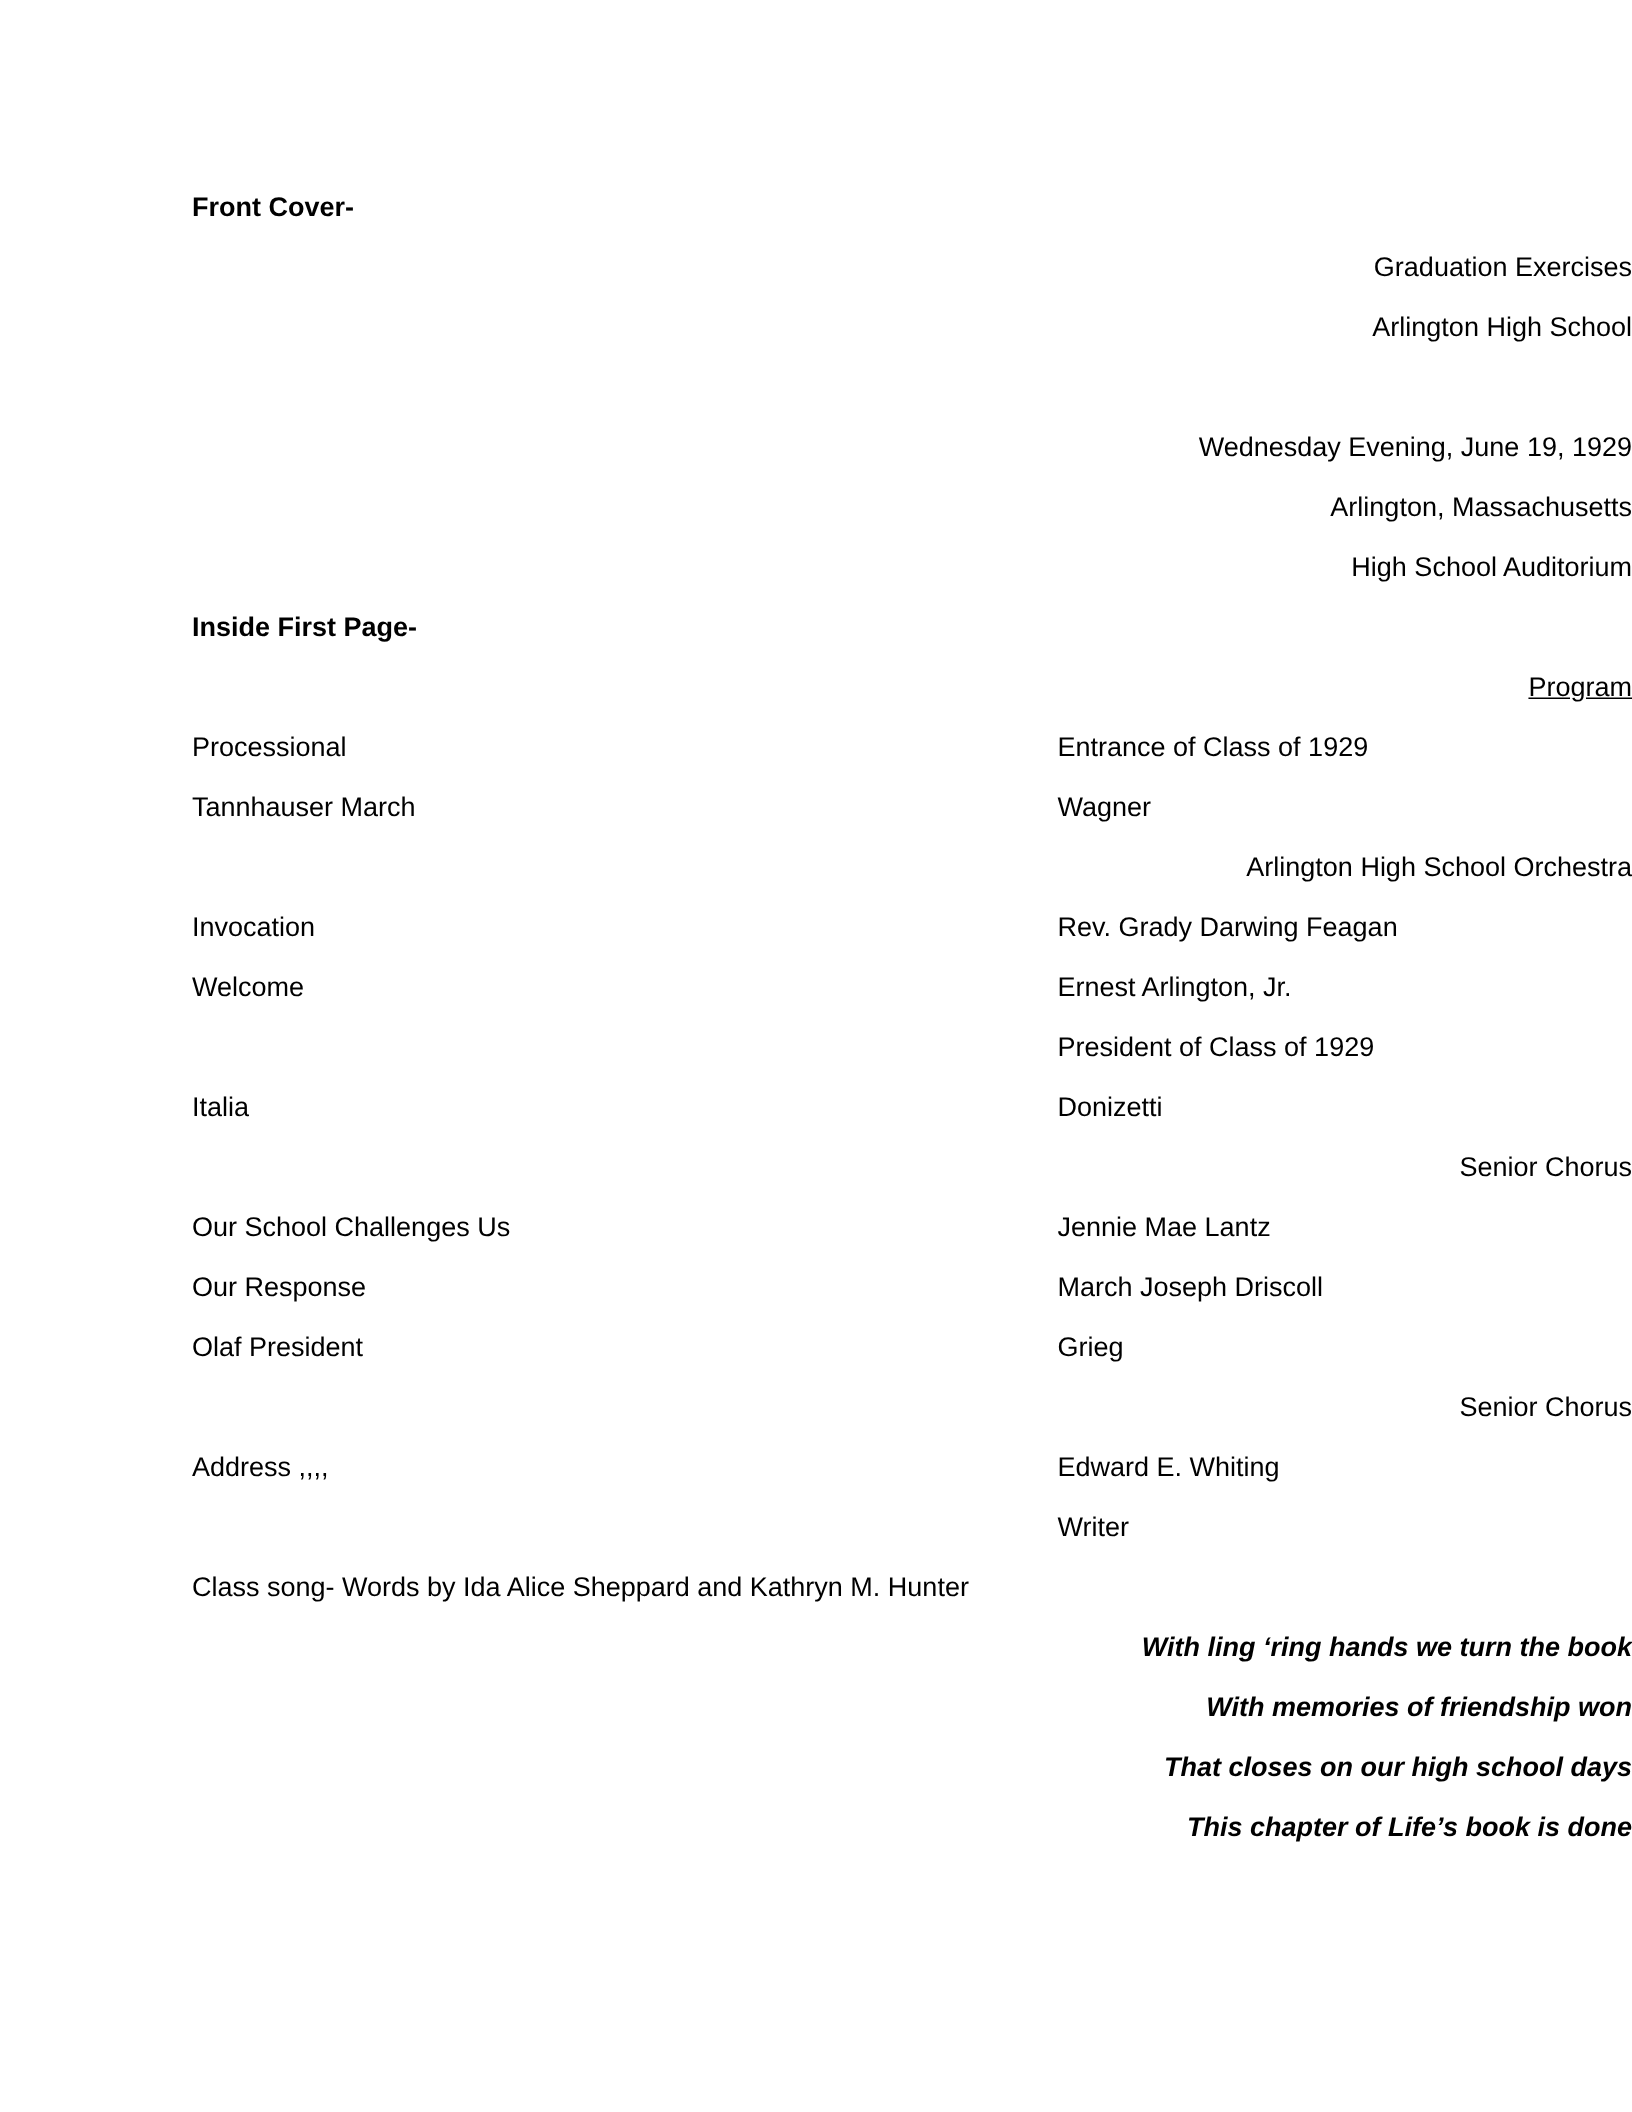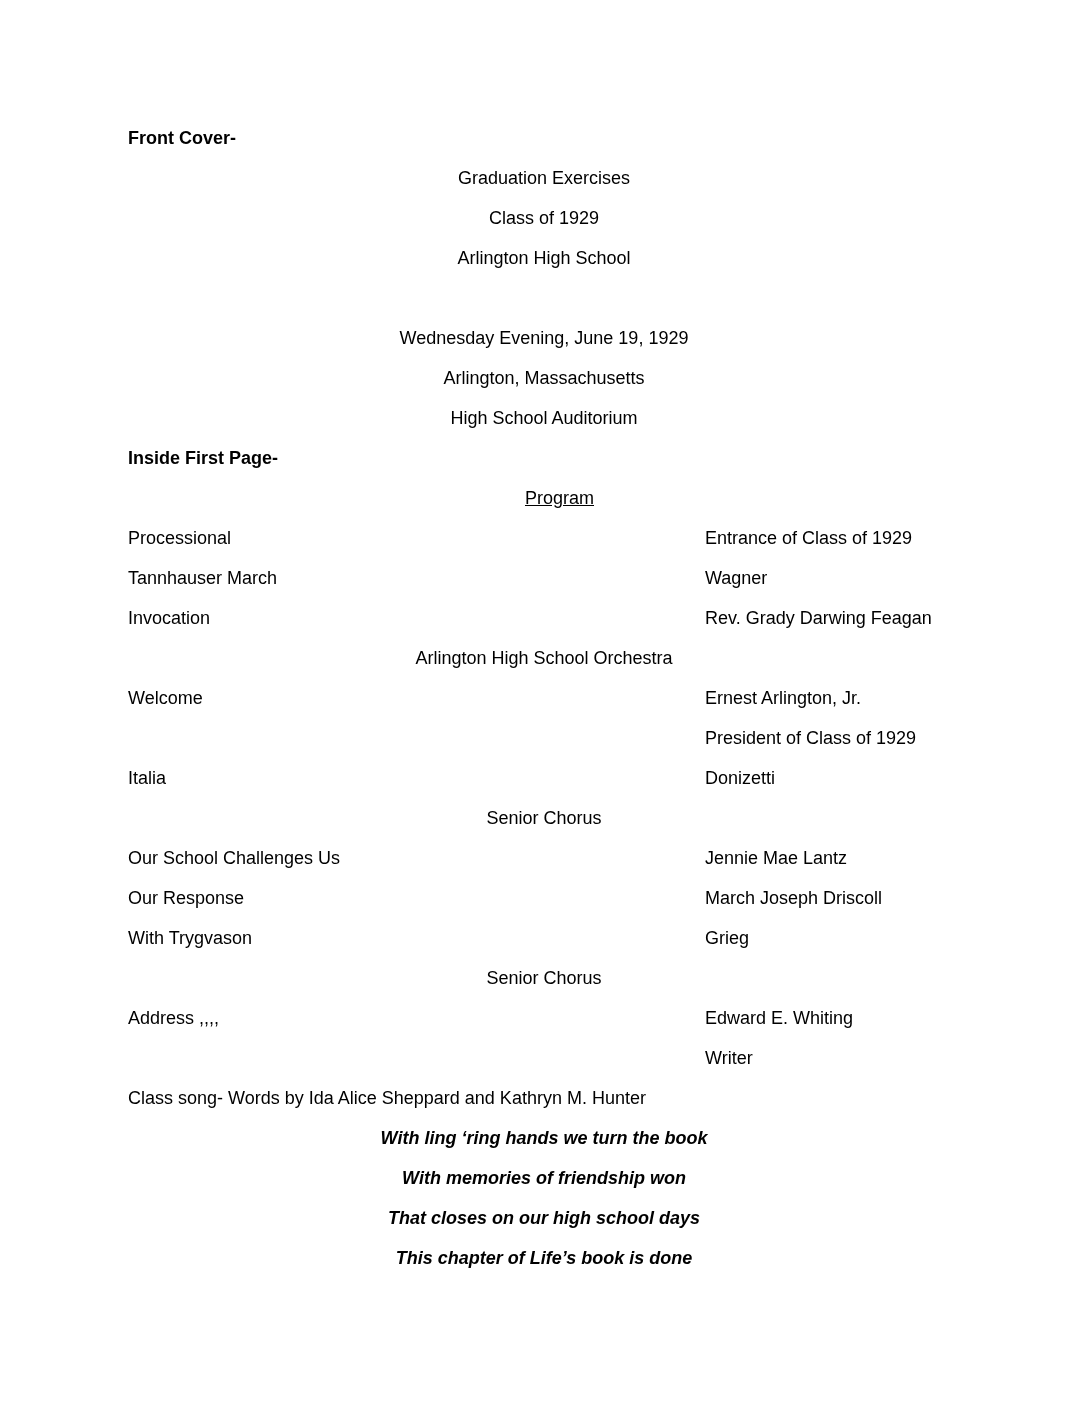--- a/index.html
+++ b/index.html
@@ -31,21 +31,21 @@
   }
   .row .lefttext {
     position: absolute;
     left: 128px;
   }
   .row .righttext {
     position: absolute;
     left: 705px;
   }
   .center {
-    text-align: center;
+    text-align: right;
   }
   .bold {
     font-weight: 700;
   }
   .underline {
     text-decoration: underline;
     margin-left: 31px;
   }
   .verse {
     font-weight: 700;
@@ -57,23 +57,20 @@
 
 <div class="page">
   <div class="content">
 
     <div class="row">
       <span class="lefttext bold">Front Cover-</span>
     </div>
 
     <div class="row center">
       <span>Graduation Exercises</span>
-    </div>
-    <div class="row center">
-      <span>Class of 1929</span>
     </div>
     <div class="row center">
       <span>Arlington High School</span>
     </div>
 
     <div class="row"></div>
 
     <div class="row center">
       <span>Wednesday Evening, June 19, 1929</span>
     </div>
@@ -93,26 +90,26 @@
     </div>
 
     <div class="row">
       <span class="lefttext">Processional</span>
       <span class="righttext">Entrance of Class of 1929</span>
     </div>
     <div class="row">
       <span class="lefttext">Tannhauser March</span>
       <span class="righttext">Wagner</span>
     </div>
+    <div class="row center">
+      <span>Arlington High School Orchestra</span>
+    </div>
     <div class="row">
       <span class="lefttext">Invocation</span>
       <span class="righttext">Rev. Grady Darwing Feagan</span>
-    </div>
-    <div class="row center">
-      <span>Arlington High School Orchestra</span>
     </div>
     <div class="row">
       <span class="lefttext">Welcome</span>
       <span class="righttext">Ernest Arlington, Jr.</span>
     </div>
     <div class="row">
       <span class="lefttext"></span>
       <span class="righttext">President of Class of 1929</span>
     </div>
     <div class="row">
@@ -124,21 +121,21 @@
     </div>
     <div class="row">
       <span class="lefttext">Our School Challenges Us</span>
       <span class="righttext">Jennie Mae Lantz</span>
     </div>
     <div class="row">
       <span class="lefttext">Our Response</span>
       <span class="righttext">March Joseph Driscoll</span>
     </div>
     <div class="row">
-      <span class="lefttext">With Trygvason</span>
+      <span class="lefttext">Olaf President</span>
       <span class="righttext">Grieg</span>
     </div>
     <div class="row center">
       <span>Senior Chorus</span>
     </div>
     <div class="row">
       <span class="lefttext">Address ,,,,</span>
       <span class="righttext">Edward E. Whiting</span>
     </div>
     <div class="row">

